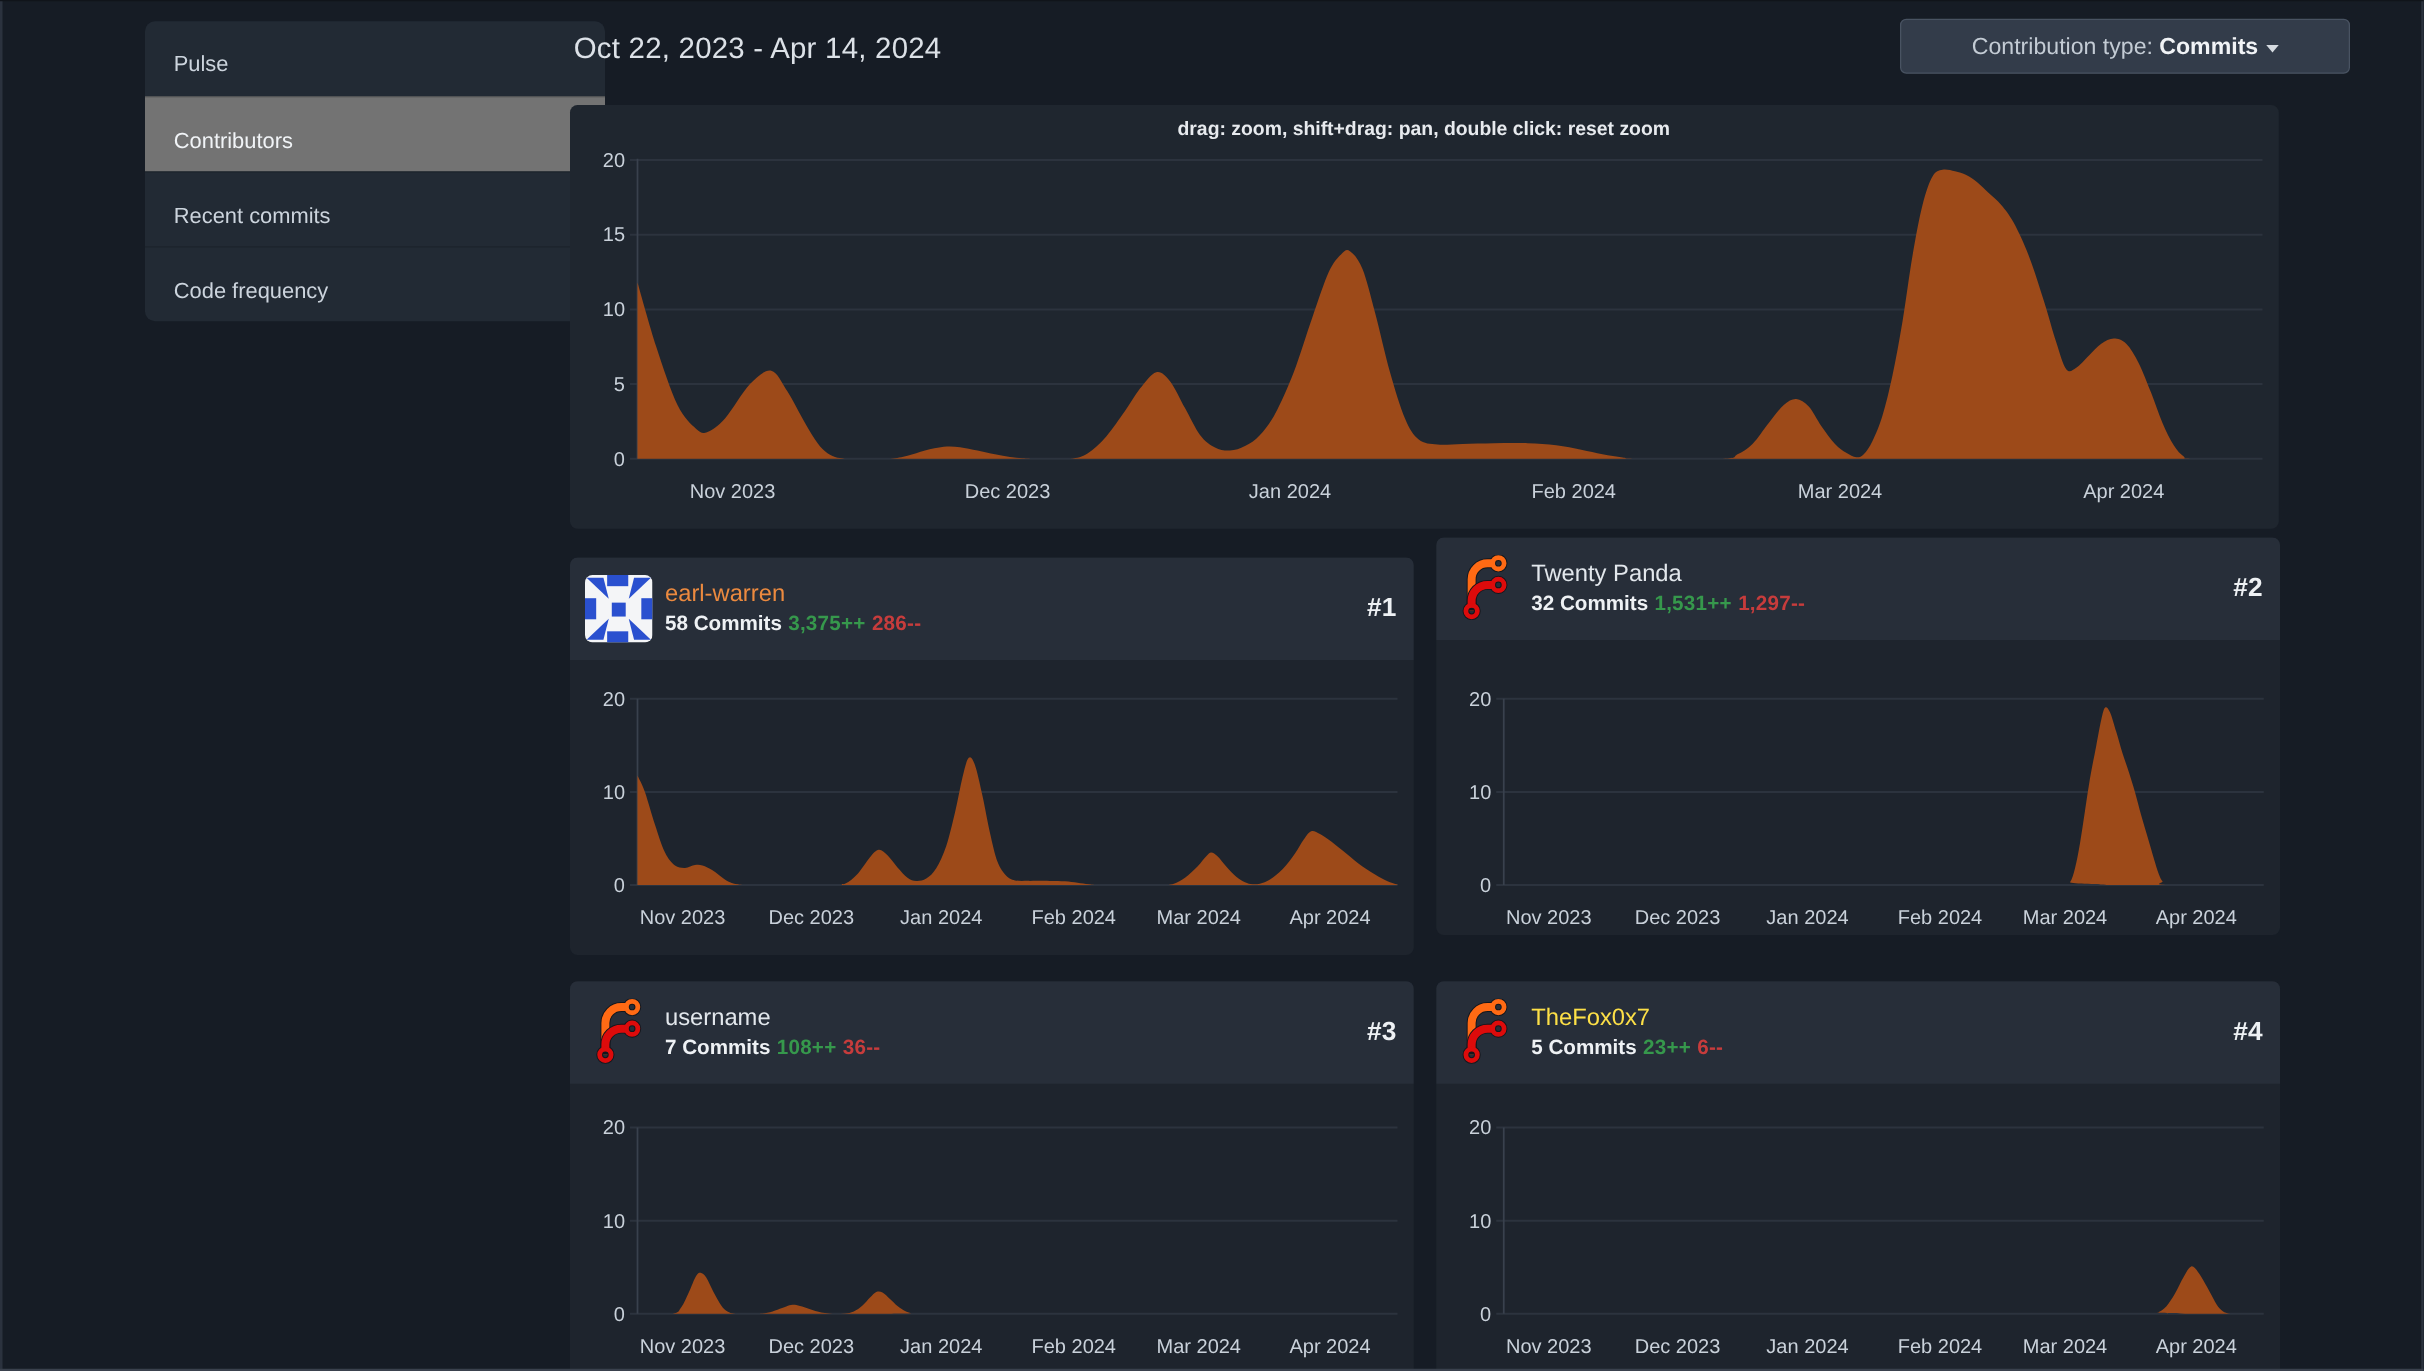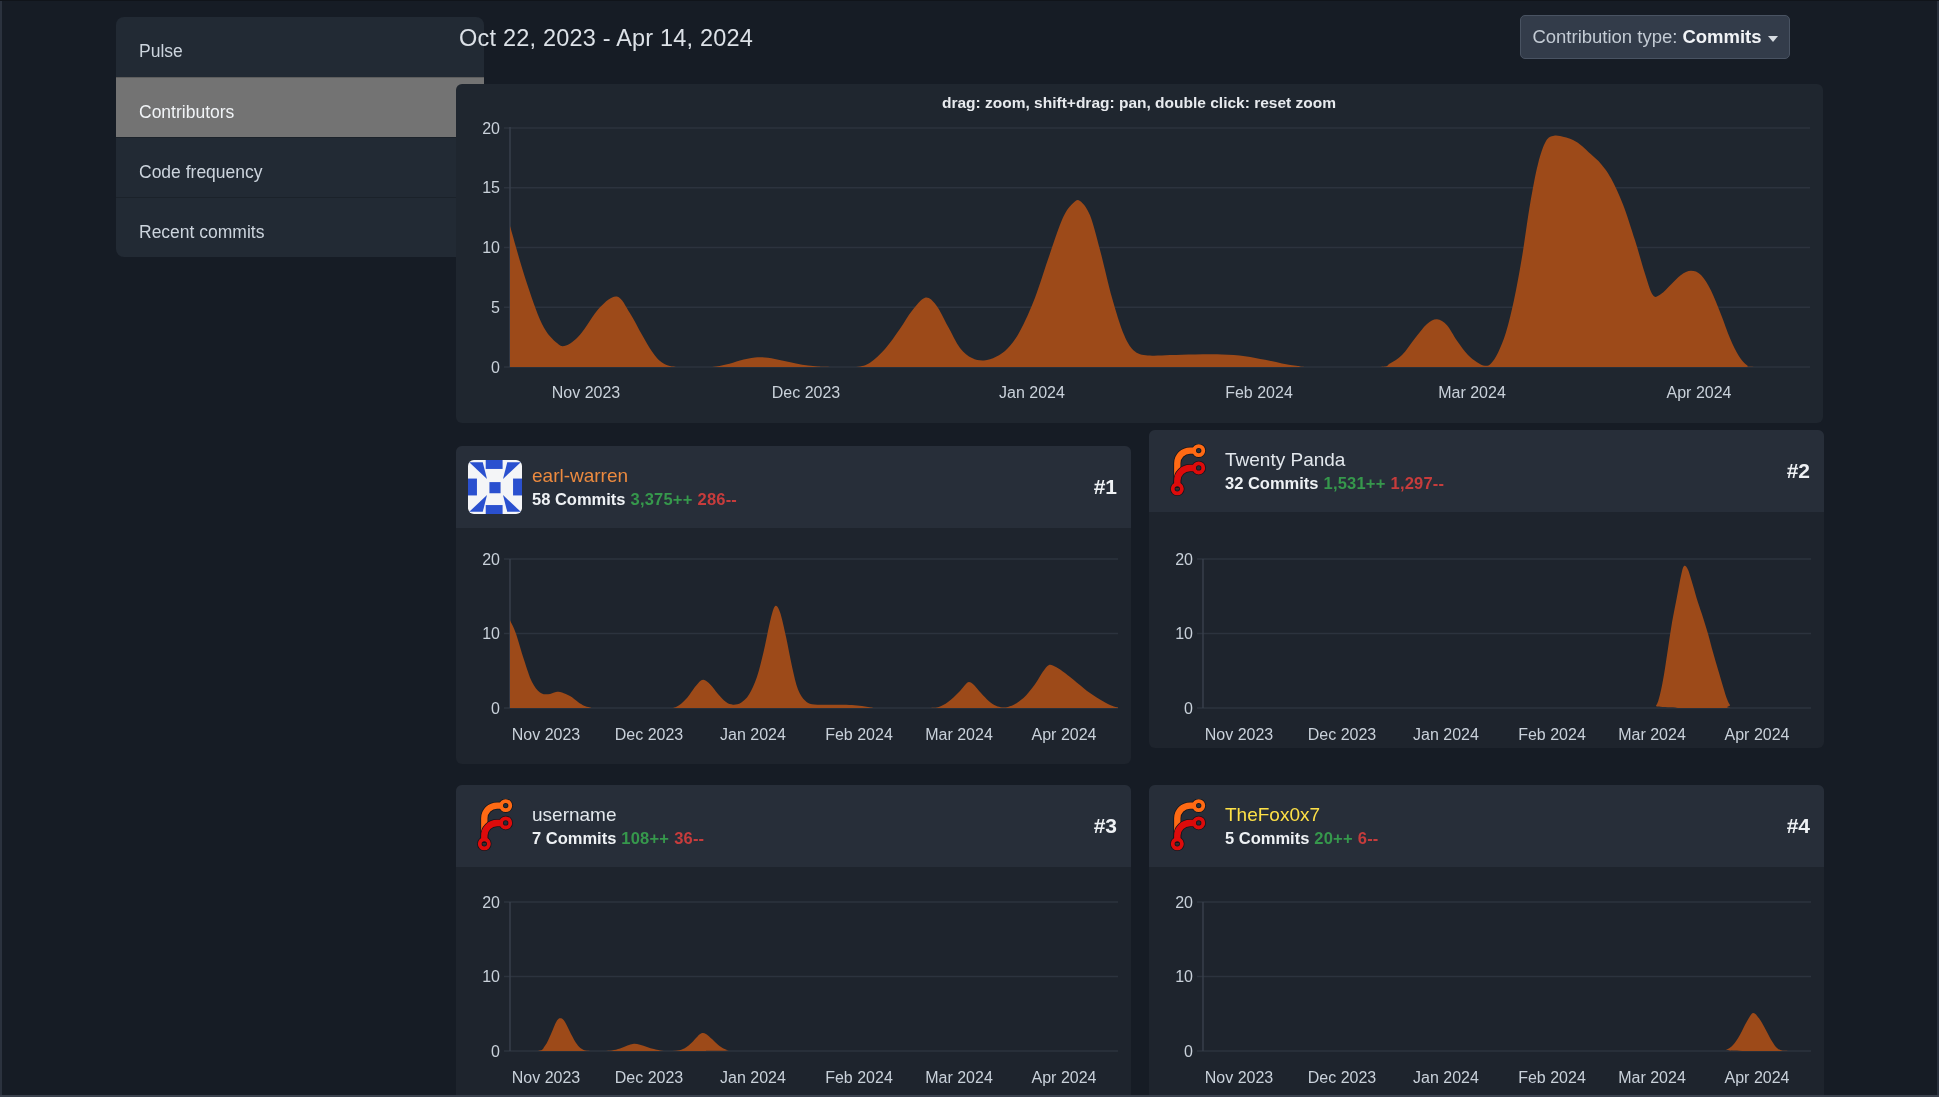--- a/index.html
+++ b/index.html
@@ -1,38 +1,38 @@
 <!DOCTYPE html>
 <html><head><meta charset="utf-8"><style>
 *{margin:0;padding:0;box-sizing:border-box}
 html,body{width:1939px;height:1097px;overflow:hidden}
 body{background:#161c25;font-family:"Liberation Sans",sans-serif;position:relative}
 .menu{position:absolute;left:116px;top:17px;width:368px;background:#222a34;border-radius:8px;overflow:hidden}
 .menu .it{height:60px;line-height:68px;padding-left:23px;font-size:17.5px;color:#ccd4dd;border-top:1px solid rgba(0,0,0,0.18)}
 .menu .it:first-child{border-top:none}
 .menu .it.sel{background:#737373;color:#f1f4f7}
 h2{position:absolute;left:459px;top:25px;font-size:23.5px;font-weight:normal;color:#dce1e7;letter-spacing:.2px}
-.btn{position:absolute;left:1520px;top:15px;width:270px;height:44px;background:#333c4a;border:1px solid #495362;border-radius:5px;font-size:18.5px;color:#c3cbd4;display:flex;align-items:center;justify-content:center}
+.btn{position:absolute;left:1520px;top:15px;width:360px;height:44px;background:#333c4a;border:1px solid #495362;border-radius:5px;font-size:18.5px;color:#c3cbd4;display:flex;align-items:center;justify-content:center}
 .btn b{color:#f1f3f6;margin-left:5px}
 .btn .car{margin-left:6px;width:0;height:0;border-left:5px solid transparent;border-right:5px solid transparent;border-top:6px solid #d6dbe1;margin-top:3px}
 .panel{position:absolute;background:#1f262f;border-radius:6px}
 .card{position:absolute;width:675px;height:318px;background:#1e242d;border-radius:6px;overflow:hidden}
 .chd{height:82px;background:#272e39;display:flex;align-items:center;padding:0 14px 0 12px}
 .av{width:54px;height:54px;flex:0 0 54px}
 .cinfo{margin-left:10px;flex:1}
 .cname{font-size:19px;margin-bottom:3px}
 .cstats{font-size:16.5px;font-weight:bold}
 .cw{color:#eef1f4}.cg{color:#36984c;margin-left:5px;letter-spacing:.2px}.cr{color:#c73c3c;margin-left:5px;letter-spacing:.2px}
 .rank{font-size:21px;font-weight:bold;color:#eef1f4}
 </style></head><body>
 <div class="menu">
 <div class="it">Pulse</div>
 <div class="it sel">Contributors</div>
+<div class="it">Recent commits</div>
 <div class="it">Code frequency</div>
-<div class="it">Recent commits</div>
 </div>
 <h2>Oct 22, 2023 - Apr 14, 2024</h2>
 <div class="btn">Contribution type: <b>Commits</b><span class="car"></span></div>
 <div class="panel" style="left:456px;top:84px;width:1367px;height:339px"></div>
 
 <svg width="1367" height="339" viewBox="0 0 1367 339" style="position:absolute;left:456px;top:84px">
     <text x="683" y="24" text-anchor="middle" font-size="15.5" font-weight="bold" fill="#e7eaee">drag: zoom, shift+drag: pan, double click: reset zoom</text>
     <line x1="48" y1="283.0" x2="1354" y2="283.0" stroke="#2c333e" stroke-width="1.6"></line>
     <text x="44" y="288.5" text-anchor="end" font-size="16" fill="#c9d1da">0</text>
     <line x1="48" y1="223.2" x2="1354" y2="223.2" stroke="#2c333e" stroke-width="1.6"></line>
@@ -144,21 +144,21 @@
 <circle cx="142" cy="88" r="18" stroke-width="21"></circle>
 <circle cx="58" cy="170" r="18" stroke-width="21"></circle>
 </g>
 <path d="M58 158 v-20 a50 50 0 0 1 50 -50 h20" stroke="#dd0b0b" stroke-width="25"></path>
 <circle cx="142" cy="88" r="18" stroke="#dd0b0b" stroke-width="15"></circle>
 <circle cx="58" cy="170" r="18" stroke="#dd0b0b" stroke-width="15"></circle>
 </g>
 </svg></div>
 <div class="cinfo">
   <div class="cname" style="color:#fde047">TheFox0x7</div>
-  <div class="cstats"><span class="cw">5 Commits</span><span class="cg">20++</span><span class="cr">6--</span></div>
+  <div class="cstats"><span class="cw">5 Commits</span><span class="cg">23++</span><span class="cr">6--</span></div>
 </div>
 <div class="rank">#4</div>
 </div>
 </div>
 <svg width="675" height="236" viewBox="0 0 675 236" style="position:absolute;left:456px;top:528px">
     <line x1="48" y1="180.0" x2="662" y2="180.0" stroke="#2c333e" stroke-width="1.6"></line>
     <text x="44" y="185.5" text-anchor="end" font-size="16" fill="#c9d1da">0</text>
     <line x1="48" y1="105.5" x2="662" y2="105.5" stroke="#2c333e" stroke-width="1.6"></line>
     <text x="44" y="111.0" text-anchor="end" font-size="16" fill="#c9d1da">10</text>
     <line x1="48" y1="31.0" x2="662" y2="31.0" stroke="#2c333e" stroke-width="1.6"></line>

